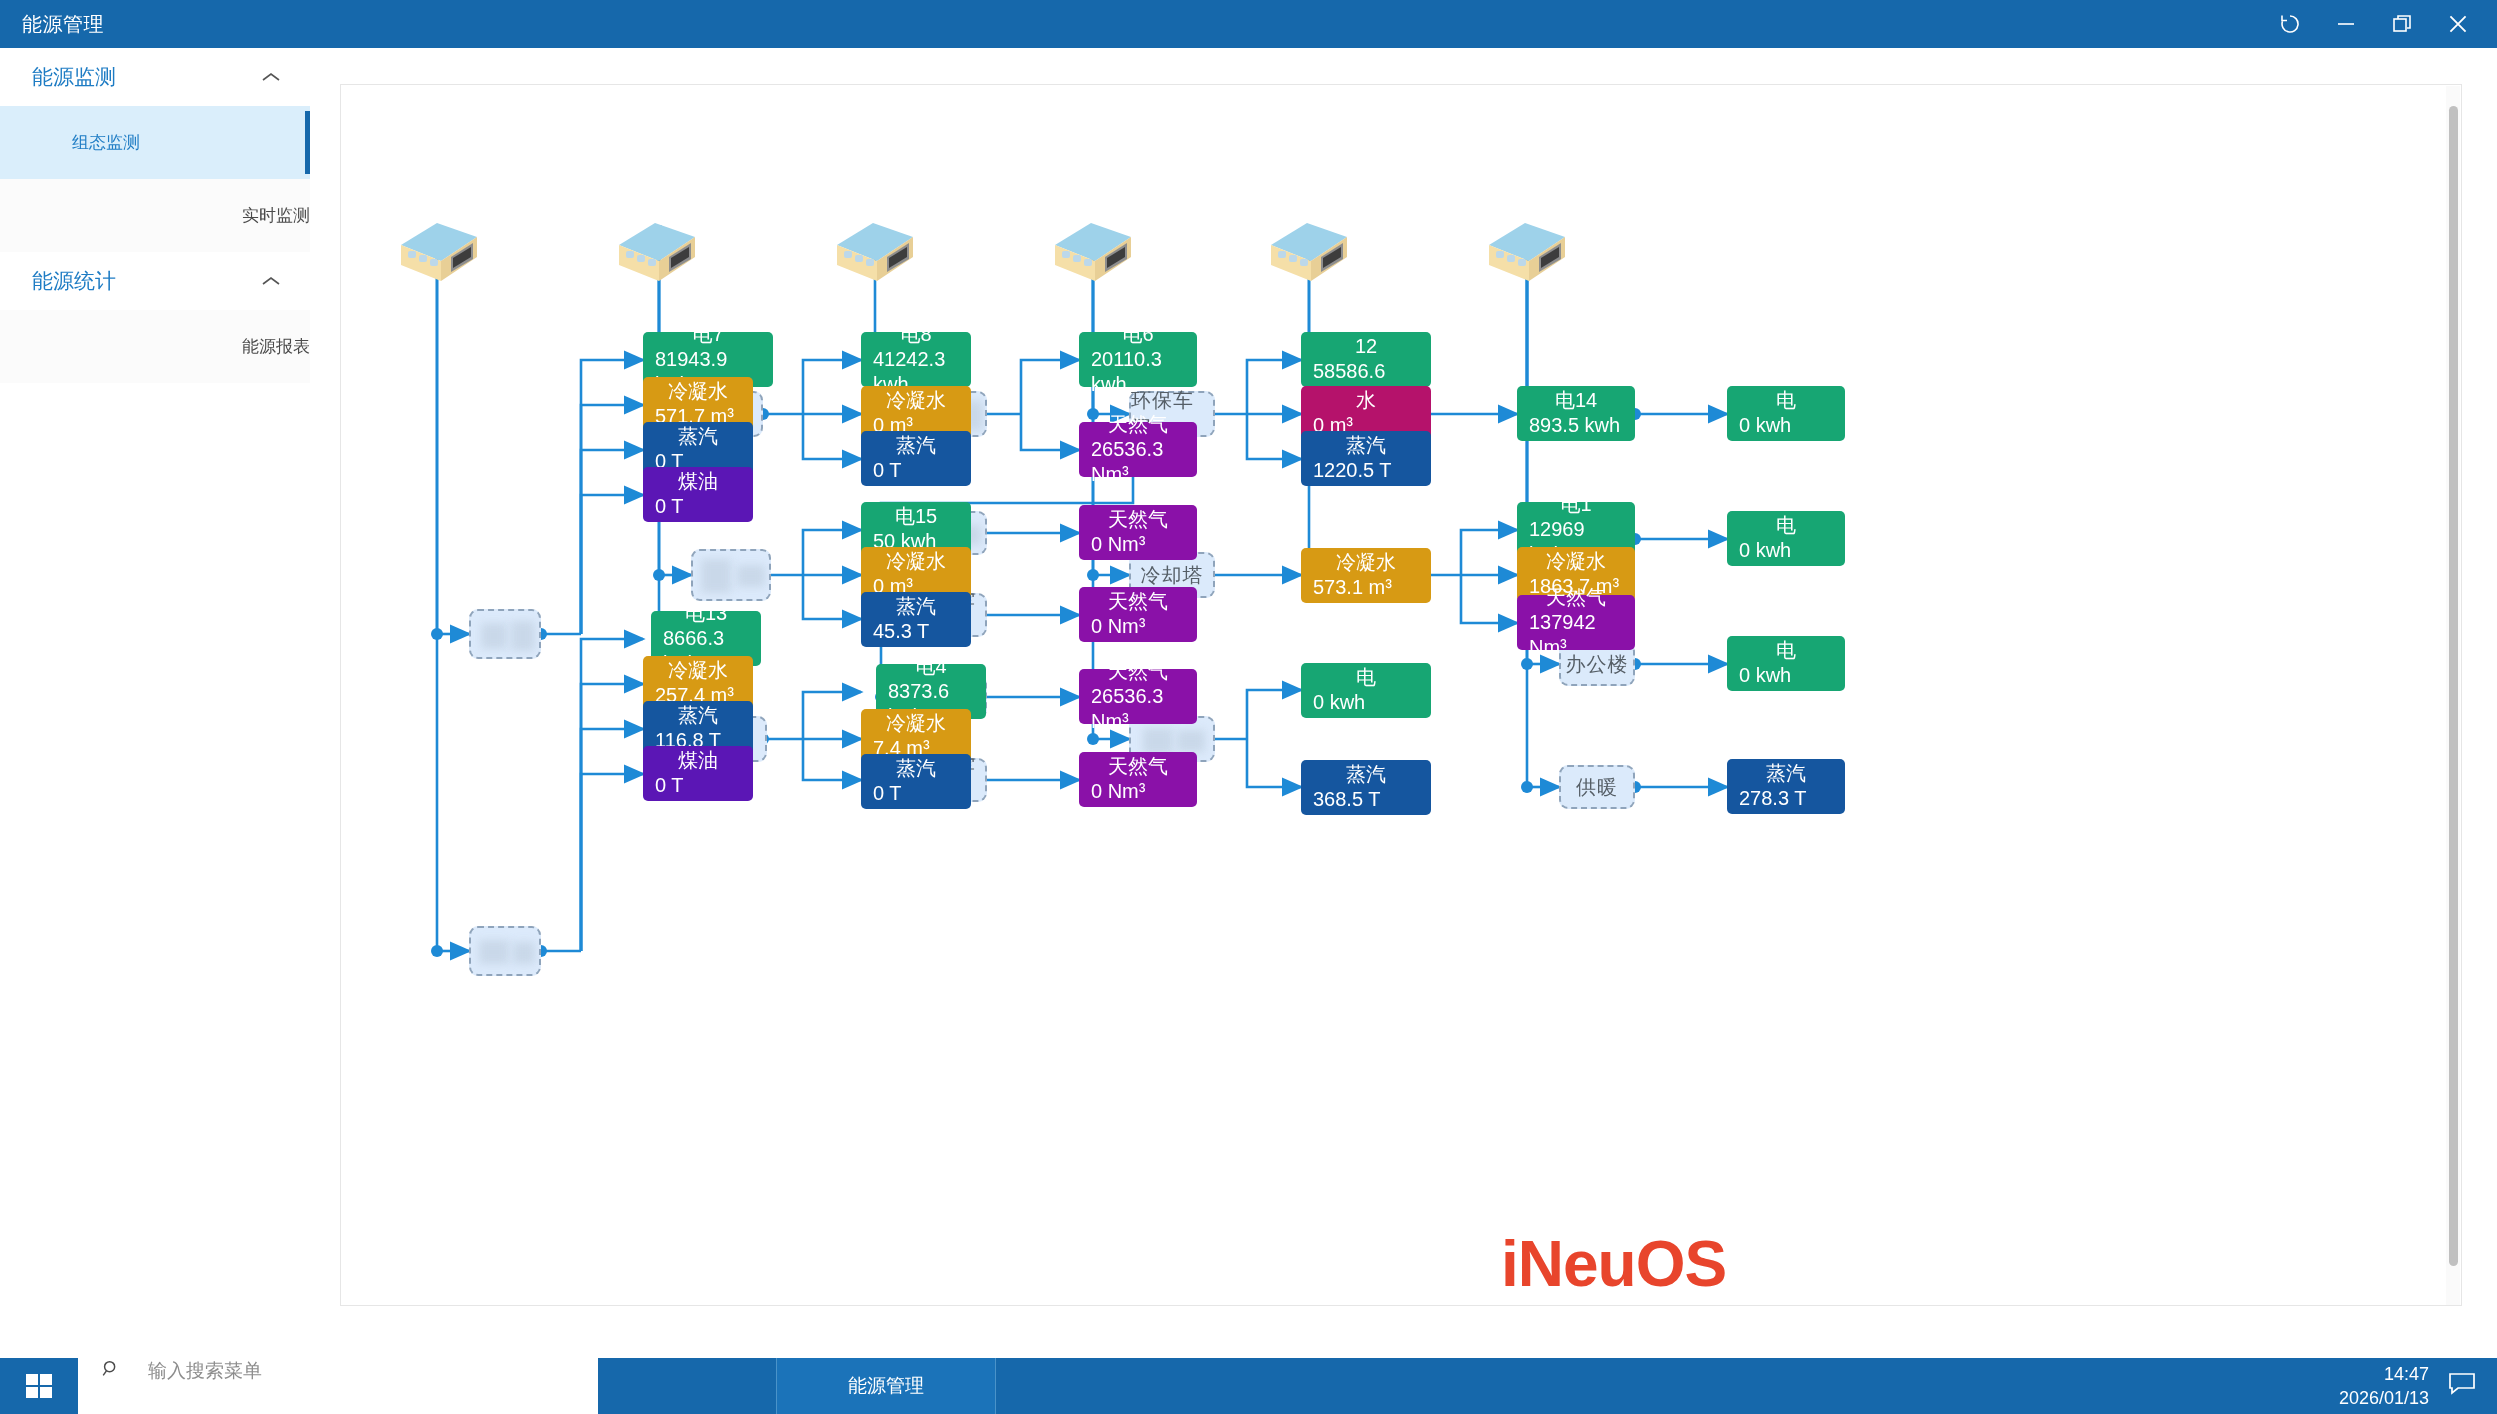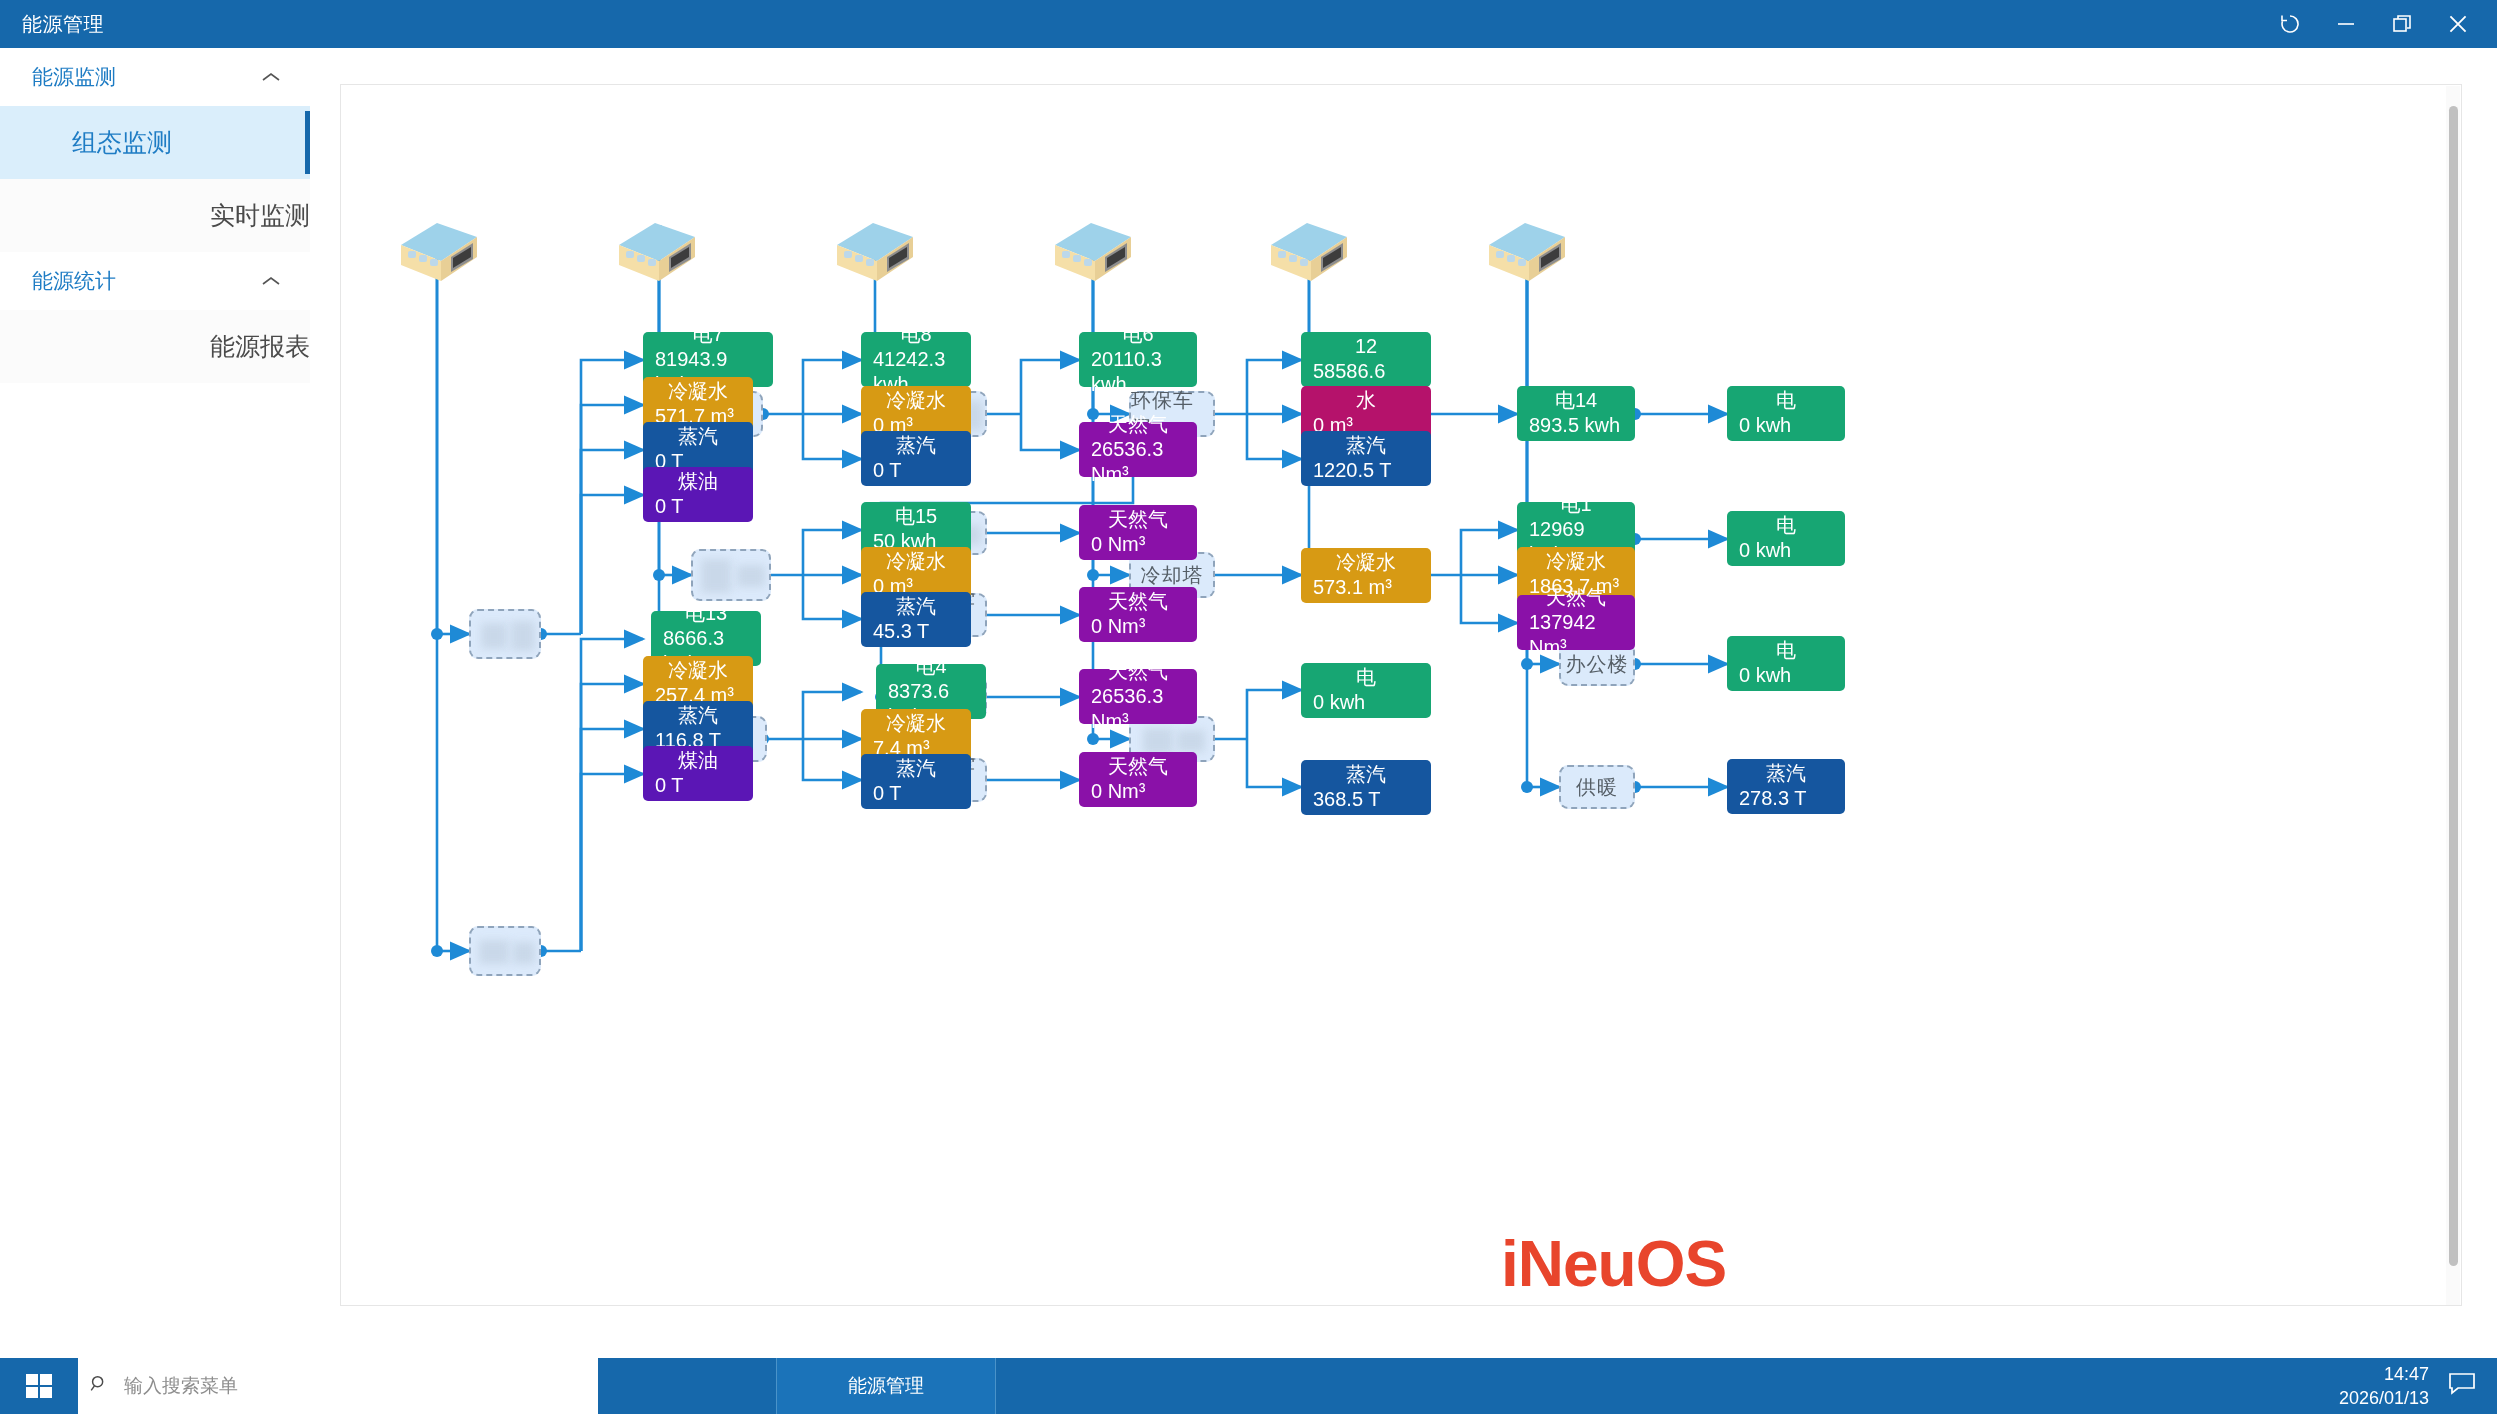--- a/index.html
+++ b/index.html
@@ -27,21 +27,21 @@
     position:absolute; left:0; top:48px; width:310px; height:1290px;
     background:#ffffff;
   }
   .side-group {
     height:58px; display:flex; align-items:center; padding:0 28px 0 32px;
     color:#1e7cc4; font-size:21px; background:#fff;
   }
   .side-group .chev { margin-left:auto; }
   .side-item {
     height:73px; display:flex; align-items:center; padding-left:72px;
-    font-size:25px; color:#4a4a4a; background:#fbfbfb; position:relative;
+    font-size:17px; color:#4a4a4a; background:#fbfbfb; position:relative;
   }
   .side-item.active { background:#daeefb; color:#1e7cc4; }
   .side-item.active::after{
     content:""; position:absolute; right:0; top:5px; bottom:5px; width:5px; background:#1668ab;
   }
   .side-item.plain { background:#fbfbfb;justify-content:flex-end; }
 
   
   .content {
     position:absolute; left:340px; top:84px; width:2122px; height:1222px;
@@ -96,22 +96,22 @@
     letter-spacing:-1px;
   }
 
   
   .taskbar {
     position:absolute; left:0; bottom:0; width:2497px; height:56px;
     background:#1668ab; display:flex; align-items:center;
   }
   .startbtn { width:78px; height:56px; display:flex; align-items:center; justify-content:center; }
   .searchbox {
-    width:520px; height:56px; background:#ffffff; display:flex; align-items:center;
-    padding-left:10px; gap:14px;
+    width:520px; height:56px; background:#ffffff; display:flex; 
+    padding-left:22px; gap:26px;
   }
   .searchbox .ph { color:#8d8d8d; font-size:19px; }
   .taskitem {
     margin-left:178px; width:220px; height:56px;
     background:#1b73b9; border-left:1px solid #4a93c9; border-right:1px solid #4a93c9;
     display:flex; align-items:center; justify-content:center;
     color:#ffffff; font-size:19px;
   }
   .tray { margin-left:auto; display:flex; align-items:center; gap:18px; margin-right:20px; }
   .clock { color:#ffffff; font-size:18px; line-height:24px; text-align:right; }

